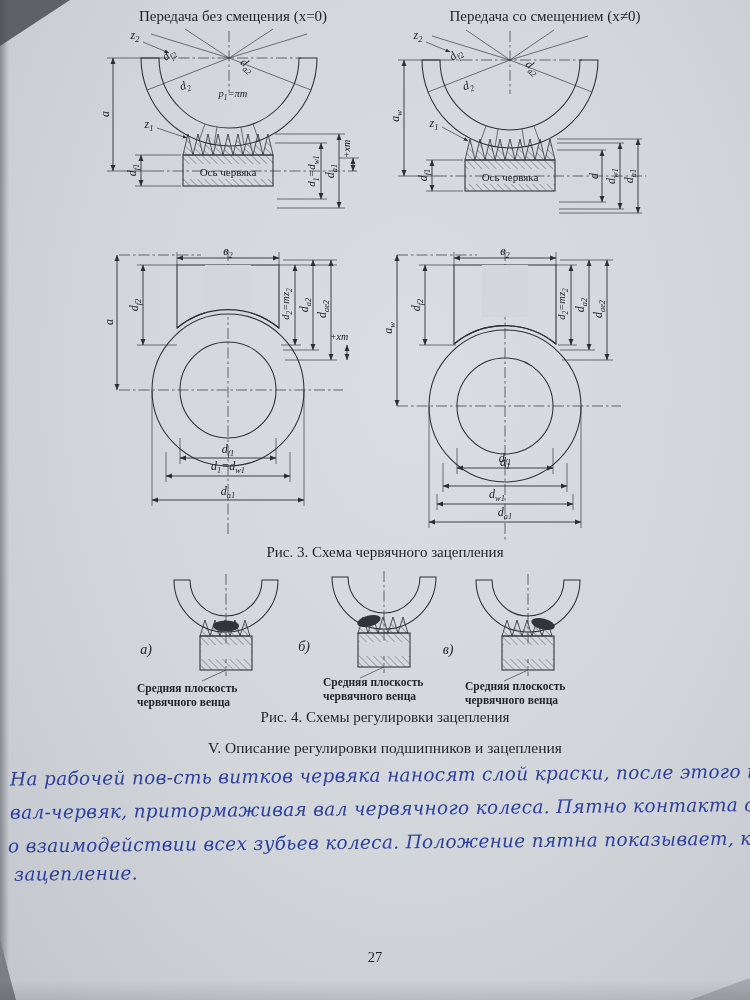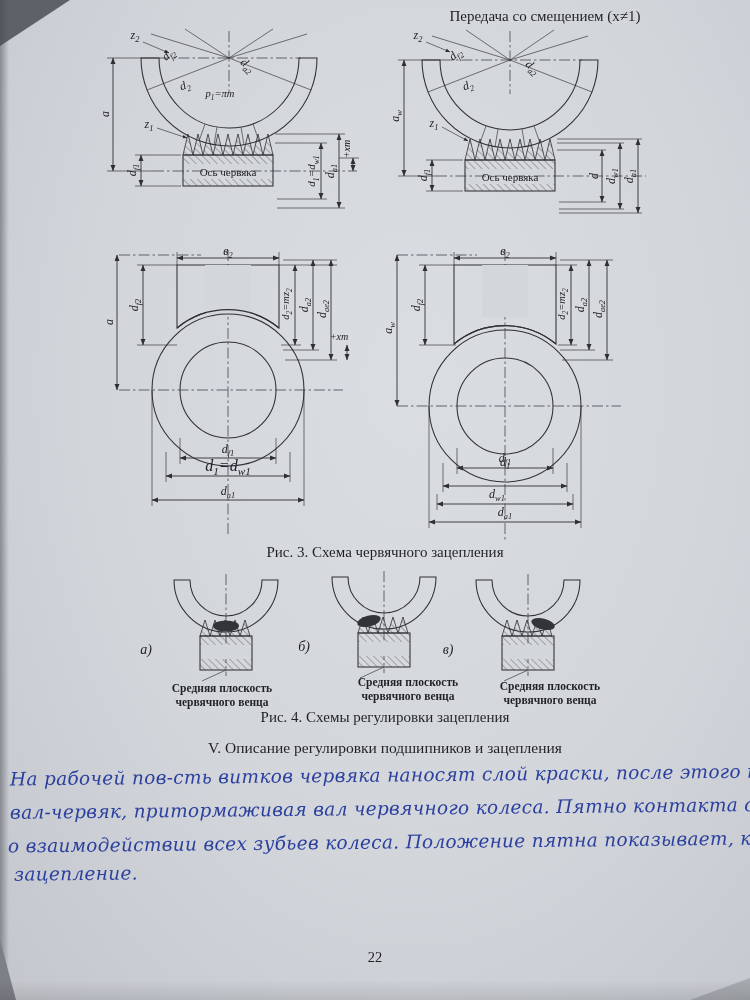--- a/index.html
+++ b/index.html
@@ -16,21 +16,21 @@
   .panel>svg{position:absolute;left:0;top:0;overflow:visible}
   .txt{position:absolute;white-space:nowrap}
   .ctr{transform:translate(-50%,-50%)}
   .lbl{position:absolute;font-size:12px;font-style:italic;white-space:nowrap;color:#212228;
        transform:translate(-50%,-50%) rotate(var(--r,0deg))}
   .lbl sub{font-size:.7em}
   .upr{font-style:normal}
   .header{font-size:15px;text-align:center}
   .caption{font-size:15px;text-align:center;width:740px;left:15px}
   .heading{font-size:15.5px;text-align:center;width:740px;left:15px}
-  .plane{font-size:11.5px;font-weight:600;text-align:center;line-height:1.18;width:170px}
+  .plane{font-size:11.5px;font-weight:600;text-align:left;line-height:1.18;width:170px}
   .letter{font-size:14px;font-style:italic}
   .hand{position:absolute;font-family:"DejaVu Serif",serif;font-style:italic;font-size:18.5px;
         letter-spacing:.3px;white-space:nowrap;transform:rotate(-0.6deg)}
   .pageno{font-size:14.5px;text-align:center;width:750px;left:0}
 
   
   .ink{stroke:#2f3036;stroke-width:1.05;fill:none}
   .dim{stroke:#2f3036;stroke-width:.9}
   .ext{stroke:#2f3036;stroke-width:.65}
   .cl{stroke:#2f3036;stroke-width:.7;stroke-dasharray:11 3 2.5 3}
@@ -47,21 +47,22 @@
       </pattern>
       <pattern id="h2" patternUnits="userSpaceOnUse" width="5" height="5" patternTransform="rotate(-45)">
         <line x1="0" y1="0" x2="0" y2="5" stroke="#4a4b52" stroke-width="0.8"></line>
       </pattern>
       <marker id="ar" viewBox="0 0 10 10" refX="8.5" refY="5" markerWidth="8" markerHeight="8" orient="auto-start-reverse">
         <path d="M0,1.5 L9,5 L0,8.5 Z" fill="#2e2f35"></path>
       </marker>
     </defs>
   </svg>
 
-  <div class="txt header" style="left:400px;top:8px;width:290px">Передача со смещением (x≠1)</div>
+  <div class="txt header" style="left:93px;top:8px;width:280px">Передача без смещения (x=0)</div>
+  <div class="txt header" style="left:400px;top:8px;width:290px">Передача со смещением (x≠0)</div>
 
   <div class="panel" style="left:95px;top:28px;width:270px;height:195px">
     <svg width="270" height="195" viewBox="0 0 270 195">
       <line class="cl" x1="64" y1="30" x2="206" y2="30"></line>
       <line class="cl" x1="134" y1="3" x2="134" y2="64"></line>
       <path d="M46,30 A88,88 0 0 0 222,30 L204,30 A70,70 0 0 1 64,30 Z" fill="url(#h1)" class="ink"></path>
       <line class="ext" x1="134" y1="30" x2="56" y2="6"></line>
       <line class="ext" x1="134" y1="30" x2="90" y2="1"></line>
       <line class="ext" x1="134" y1="30" x2="178" y2="1"></line>
       <line class="ext" x1="134" y1="30" x2="212" y2="6"></line>
@@ -90,21 +91,21 @@
       <line class="dim" marker-start="url(#ar)" marker-end="url(#ar)" x1="244" y1="106" x2="244" y2="180"></line>
       <line class="ext" x1="244" y1="130" x2="264" y2="130"></line>
       <line class="dim" marker-start="url(#ar)" marker-end="url(#ar)" x1="258" y1="130" x2="258" y2="143"></line>
       <line class="ext" marker-end="url(#ar)" x1="48" y1="14" x2="74" y2="25"></line>
       <line class="ext" marker-end="url(#ar)" x1="62" y1="100" x2="92" y2="110"></line>
     </svg>
     <div class="lbl" style="left:40px;top:8px">z<sub>2</sub></div>
     <div class="lbl" style="left:74px;top:27px;--r:-38deg">d<sub>f2</sub></div>
     <div class="lbl" style="left:90px;top:58px;--r:-20deg">d<sub>2</sub></div>
     <div class="lbl" style="left:152px;top:38px;--r:42deg">d<sub>a2</sub></div>
-    <div class="lbl" style="left:125px;top:67px;font-size:10.5px">p<sub>1</sub>=πm</div>
+    <div class="lbl" style="left:138px;top:67px;font-size:10.5px">p<sub>1</sub>=πm</div>
     <div class="lbl" style="left:54px;top:97px">z<sub>1</sub></div>
     <div class="lbl upr" style="left:133px;top:144px;font-size:11px">Ось червяка</div>
     <div class="lbl" style="left:10px;top:86px;--r:-90deg">a</div>
     <div class="lbl" style="left:38px;top:142px;--r:-90deg">d<sub>f1</sub></div>
     <div class="lbl" style="left:218px;top:143px;--r:-90deg;font-size:11px">d<sub>1</sub>=d<sub>w1</sub></div>
     <div class="lbl" style="left:236px;top:143px;--r:-90deg">d<sub>a1</sub></div>
     <div class="lbl" style="left:251px;top:121px;--r:-90deg;font-size:10px">+xm</div>
   </div>
 
   <div class="panel" style="left:390px;top:28px;width:270px;height:195px">
@@ -194,21 +195,21 @@
       <line class="dim" marker-start="url(#ar)" marker-end="url(#ar)" x1="47" y1="252" x2="199" y2="252"></line>
     </svg>
     <div class="lbl" style="left:123px;top:4px">в<sub>2</sub></div>
     <div class="lbl" style="left:30px;top:57px;--r:-90deg">d<sub>f2</sub></div>
     <div class="lbl" style="left:4px;top:74px;--r:-90deg">a</div>
     <div class="lbl" style="left:182px;top:56px;--r:-90deg;font-size:10.5px">d<sub>2</sub>=mz<sub>2</sub></div>
     <div class="lbl" style="left:200px;top:57px;--r:-90deg">d<sub>a2</sub></div>
     <div class="lbl" style="left:218px;top:61px;--r:-90deg">d<sub>ae2</sub></div>
     <div class="lbl" style="left:234px;top:88px;font-size:10px">+xm</div>
     <div class="lbl" style="left:123px;top:202px">d<sub>f1</sub></div>
-    <div class="lbl" style="left:123px;top:219px;font-size:16px">d<sub>1</sub>=d<sub>w1</sub></div>
+    <div class="lbl" style="left:123px;top:219px;font-size:12px">d<sub>1</sub>=d<sub>w1</sub></div>
     <div class="lbl" style="left:123px;top:244px">d<sub>a1</sub></div>
   </div>
 
   <div class="panel" style="left:385px;top:248px;width:270px;height:300px">
     <svg width="270" height="300" viewBox="0 0 270 300">
       <line class="cl" x1="12" y1="7" x2="92" y2="7"></line>
       <line class="cl" x1="120" y1="2" x2="120" y2="292"></line>
       <line class="cl" x1="12" y1="158" x2="236" y2="158"></line>
       <path d="M69,17 L171,17 L171,96 A80,80 0 0 0 69,96 Z" fill="url(#h1)" class="ink"></path>
       <path d="M97,17 h46 v52 h-46 z" fill="#d3d6db"></path>
@@ -312,20 +313,20 @@
 
   <div class="txt caption" style="top:709px">Рис. 4. Схемы регулировки зацепления</div>
 
   <div class="txt heading" style="top:739px">V. Описание регулировки подшипников и зацепления</div>
 
   <div class="hand" style="left: 10px; top: 764px; color: rgb(43, 63, 158);">На рабочей пов-сть витков червяка наносят слой краски, после этого проверяют</div>
   <div class="hand" style="left: 10px; top: 797px; color: rgb(43, 63, 158);">вал-червяк, притормаживая вал червячного колеса. Пятно контакта свидетельствует</div>
   <div class="hand" style="left: 8px; top: 831px; color: rgb(43, 63, 158);">о взаимодействии всех зубьев колеса. Положение пятна показывает, как собрано</div>
   <div class="hand" style="left: 14px; top: 863px; color: rgb(43, 63, 158);">зацепление.</div>
 
-  <div class="txt pageno" style="top:949px">22</div>
+  <div class="txt pageno" style="top:949px">27</div>
 
   <div class="corner-tl"></div>
   <div class="edge-left"></div>
   <div class="corner-bl"></div>
   <div class="corner-br"></div>
   <div class="shadow-bottom"></div>
 </div>
 
 </body></html>

